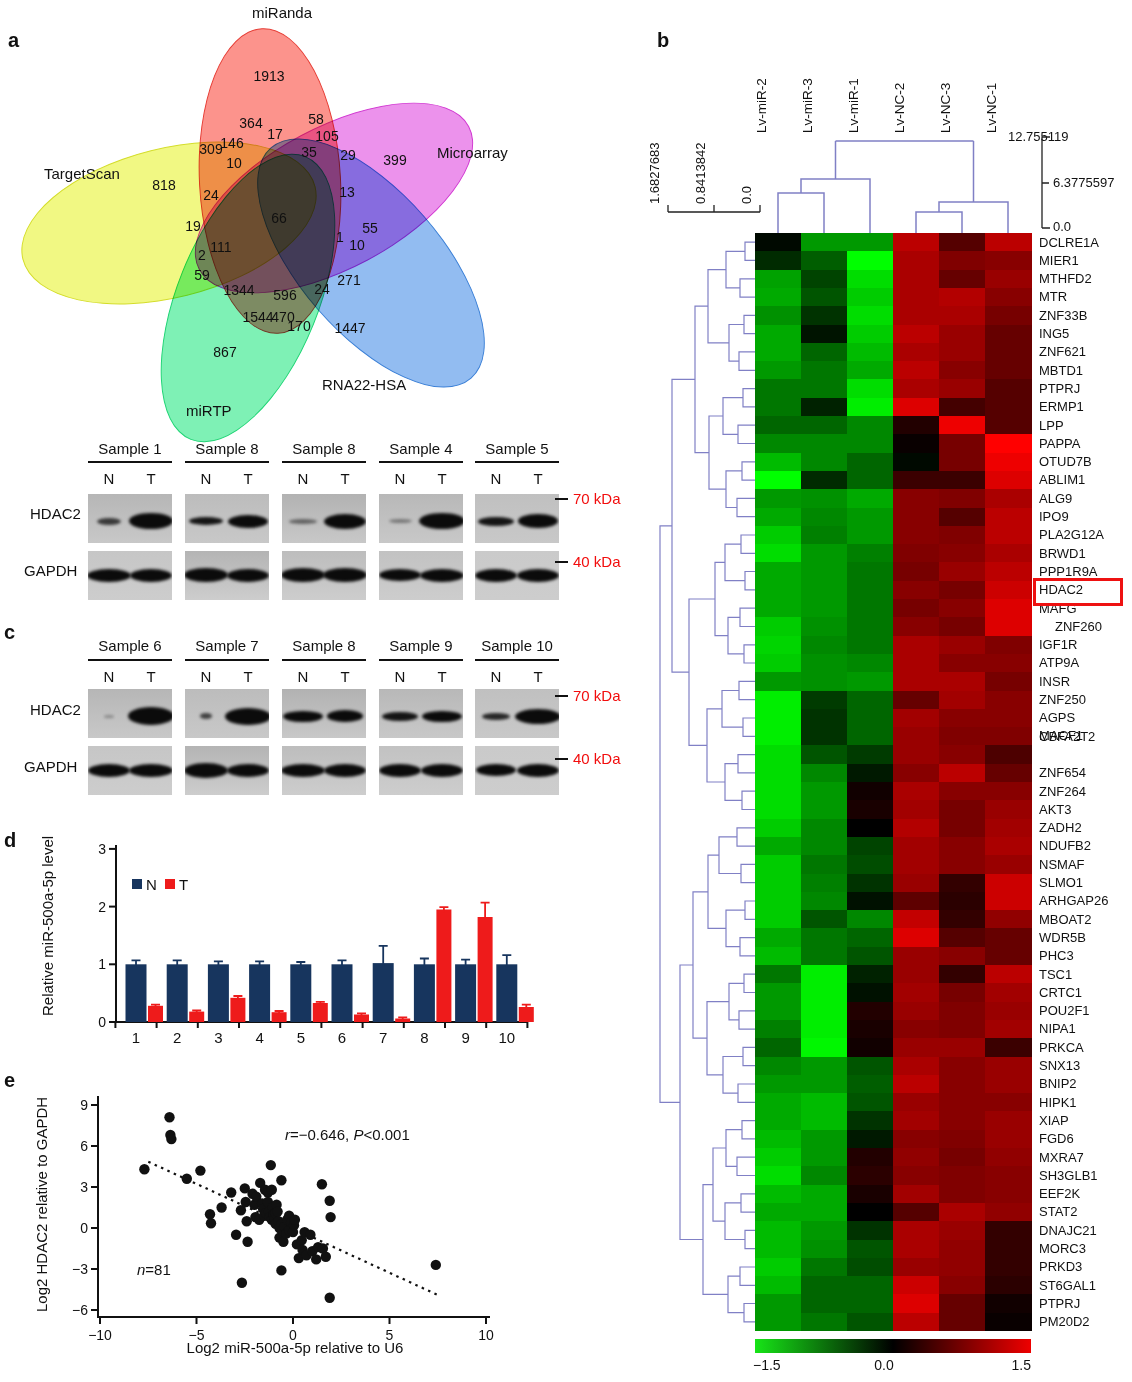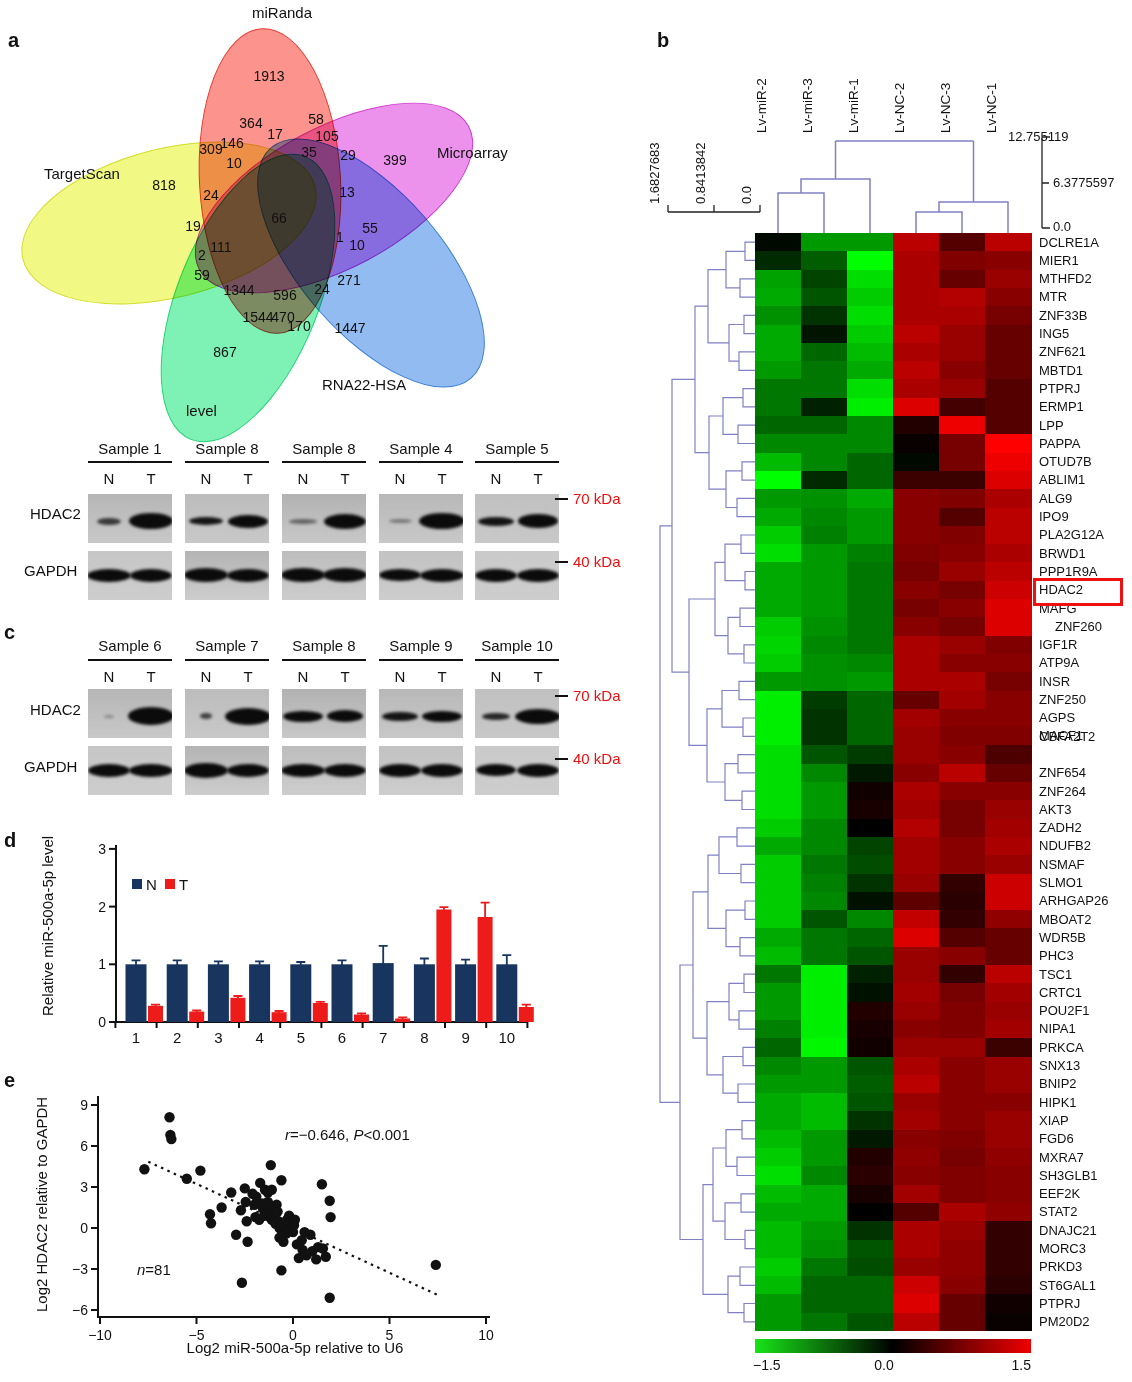--- a/index.html
+++ b/index.html
@@ -64,21 +64,21 @@
       <div class="abs vnum" style="position: absolute; left: 322px; top: 289px;">24</div>
       <div class="abs vnum" style="position: absolute; left: 258px; top: 317px;">1544</div>
       <div class="abs vnum" style="position: absolute; left: 283px; top: 317px;">470</div>
       <div class="abs vnum" style="position: absolute; left: 299px; top: 326px;">170</div>
       <div class="abs vnum" style="position: absolute; left: 350px; top: 328px;">1447</div>
       <div class="abs vnum" style="position: absolute; left: 225px; top: 352px;">867</div>
     </div>
   <div class="abs t15" style="left:44px;top:166px">TargetScan</div>
   <div class="abs t15" style="left:252px;top:5px">miRanda</div>
   <div class="abs t15" style="left:437px;top:145px">Microarray</div>
-  <div class="abs t15" style="left:186px;top:403px">level</div>
+  <div class="abs t15" style="left:186px;top:403px">miRTP</div>
   <div class="abs t15" style="left:322px;top:377px">RNA22-HSA</div>
 
   <div class="abs" id="blots-top">
       <div style="position: absolute; left: 86px; top: 440px; width: 88px; text-align: center; font-size: 15px; white-space: nowrap;">Sample 1</div>
       <div style="position: absolute; left: 88px; top: 461px; width: 84px; height: 2px; background: rgb(17, 17, 17);"></div>
       <div style="position: absolute; left: 101px; top: 470px; width: 16px; text-align: center; font-size: 15px;">N</div>
       <div style="position: absolute; left: 143px; top: 470px; width: 16px; text-align: center; font-size: 15px;">T</div>
       <div class="blotbox" style="position: absolute; left: 88px; top: 494px; width: 84px; height: 49px; background: linear-gradient(rgb(182, 182, 182), rgb(200, 200, 200));">
         <div class="band" style="position: absolute; left: 9.04px; top: 23.5px; width: 23.92px; height: 7px; opacity: 0.75;"></div>
         <div class="band" style="position: absolute; left: 41.15px; top: 19px; width: 43.7px; height: 16px; opacity: 1;"></div>

